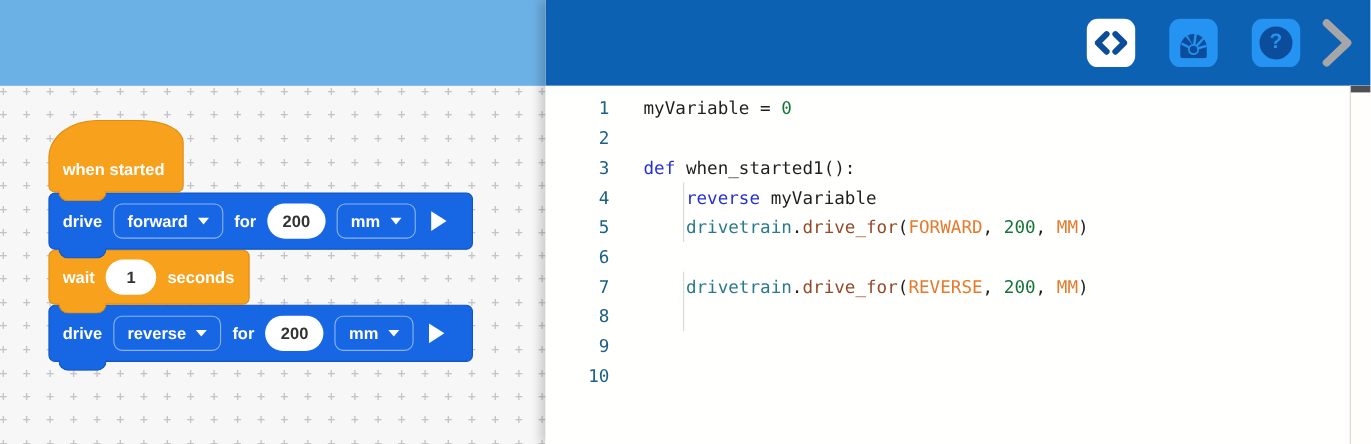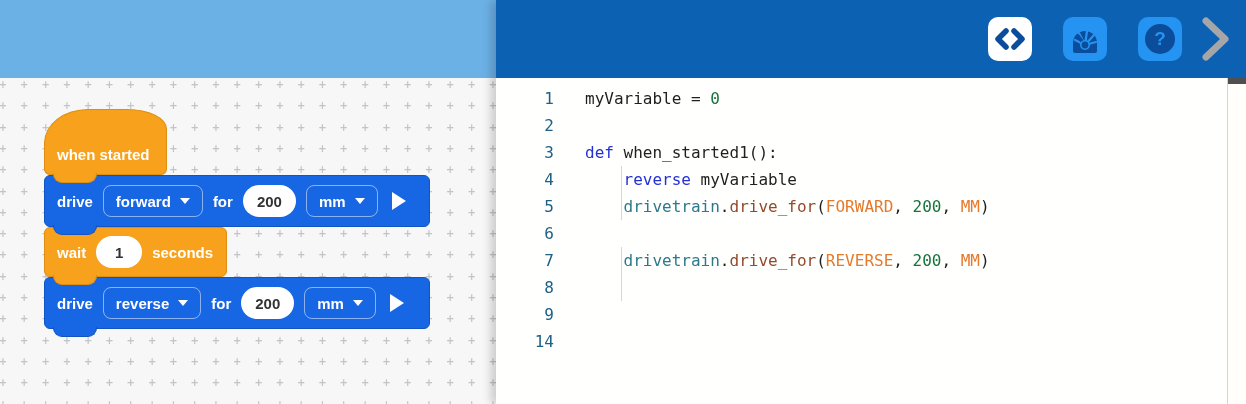--- a/index.html
+++ b/index.html
@@ -545,21 +545,21 @@
     <div class="code-area" id="code-lines">
         <div class="code-line"><span class="ln">1</span><div class="code-text"><span class="tok-p">myVariable = </span><span class="tok-n">0</span></div></div>
         <div class="code-line"><span class="ln">2</span><div class="code-text"></div></div>
         <div class="code-line"><span class="ln">3</span><div class="code-text"><span class="tok-k">def</span><span class="tok-p"> when_started1():</span></div></div>
         <div class="code-line"><span class="ln">4</span><div class="code-text"><span class="guide"></span><span class="tok-p">    </span><span class="tok-k">reverse</span><span class="tok-p"> myVariable</span></div></div>
         <div class="code-line"><span class="ln">5</span><div class="code-text"><span class="guide"></span><span class="tok-p">    </span><span class="tok-o">drivetrain</span><span class="tok-p">.</span><span class="tok-f">drive_for</span><span class="tok-p">(</span><span class="tok-c">FORWARD</span><span class="tok-p">, </span><span class="tok-n">200</span><span class="tok-p">, </span><span class="tok-c">MM</span><span class="tok-p">)</span></div></div>
         <div class="code-line"><span class="ln">6</span></div>
         <div class="code-line"><span class="ln">7</span><div class="code-text"><span class="guide"></span><span class="tok-p">    </span><span class="tok-o">drivetrain</span><span class="tok-p">.</span><span class="tok-f">drive_for</span><span class="tok-p">(</span><span class="tok-c">REVERSE</span><span class="tok-p">, </span><span class="tok-n">200</span><span class="tok-p">, </span><span class="tok-c">MM</span><span class="tok-p">)</span></div></div>
         <div class="code-line"><span class="ln">8</span><div class="code-text"><span class="guide"></span></div></div>
         <div class="code-line"><span class="ln">9</span></div>
-        <div class="code-line"><span class="ln">14</span><div class="code-text"></div></div>
+        <div class="code-line"><span class="ln">10</span><div class="code-text"></div></div>
       </div>
 
     <div class="scroll-track">
       <div class="scroll-thumb"></div>
     </div>
   </div>
 
 </div>
 
 </body></html>

